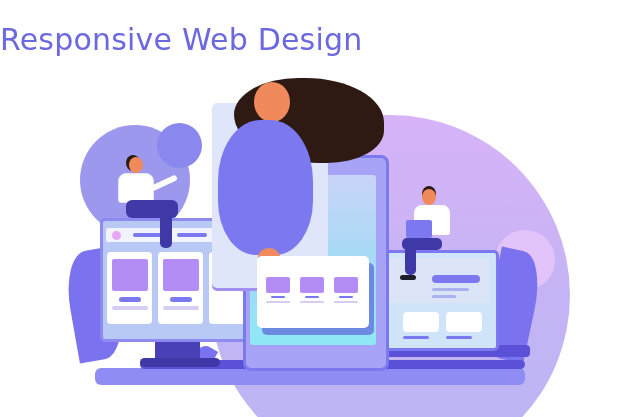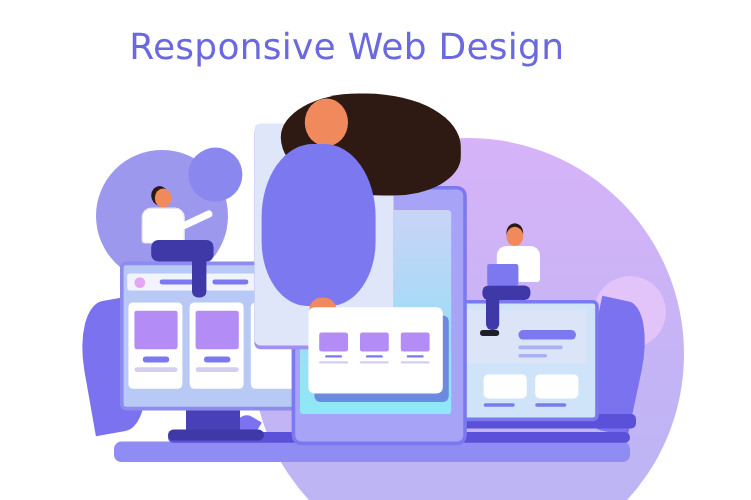--- a/index.html
+++ b/index.html
@@ -1,18 +1,18 @@
 <!DOCTYPE html>
 <html><head>
 <meta charset="utf-8">
 <style>
   html, body { margin:0; padding:0; background:#ffffff; }
   body { width:626px; height:417px; position:relative; overflow:hidden; font-family:"DejaVu Sans", sans-serif; }
   .abs { position:absolute; }
-  .title { position:absolute; left:0; top:22px; width:578px; text-align:center; font-size:30px; color:#6b68e0; font-family:"DejaVu Sans", sans-serif; letter-spacing:0.2px; }
+  .title { position:absolute; left:0; top:22px; width:578px; text-align:left; font-size:30px; color:#6b68e0; font-family:"DejaVu Sans", sans-serif; letter-spacing:0.2px; }
   .circle { border-radius:50%; }
   .bar { border-radius:4px; }
   .card { background:#ffffff; border-radius:4px; }
 </style>
 </head>
 <body>
 
 <div class="title">Responsive Web Design</div>
 
 <div class="abs" style="left:0;top:0;width:626px;height:417px;">

